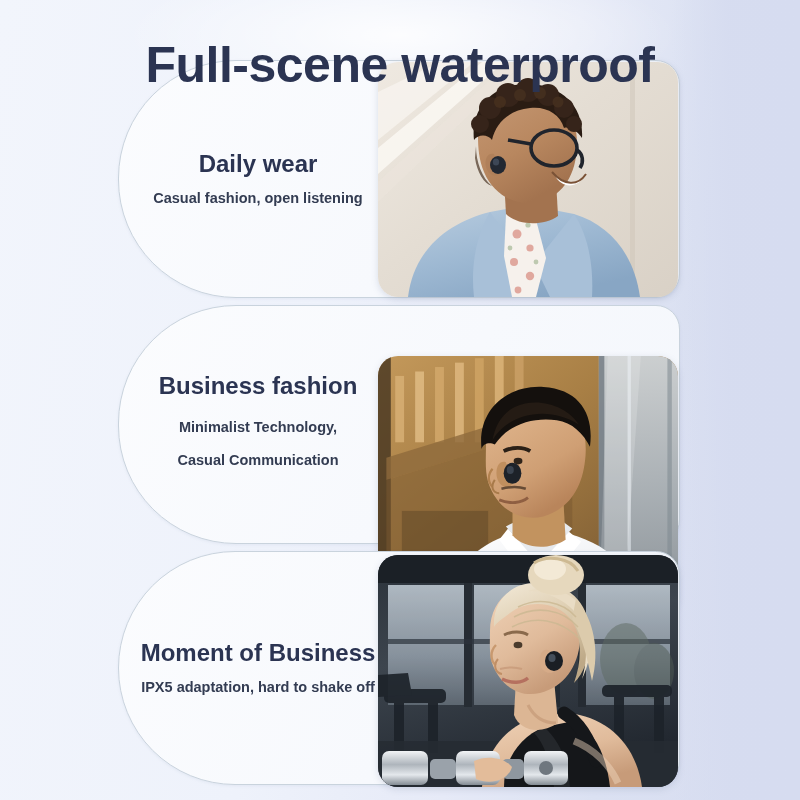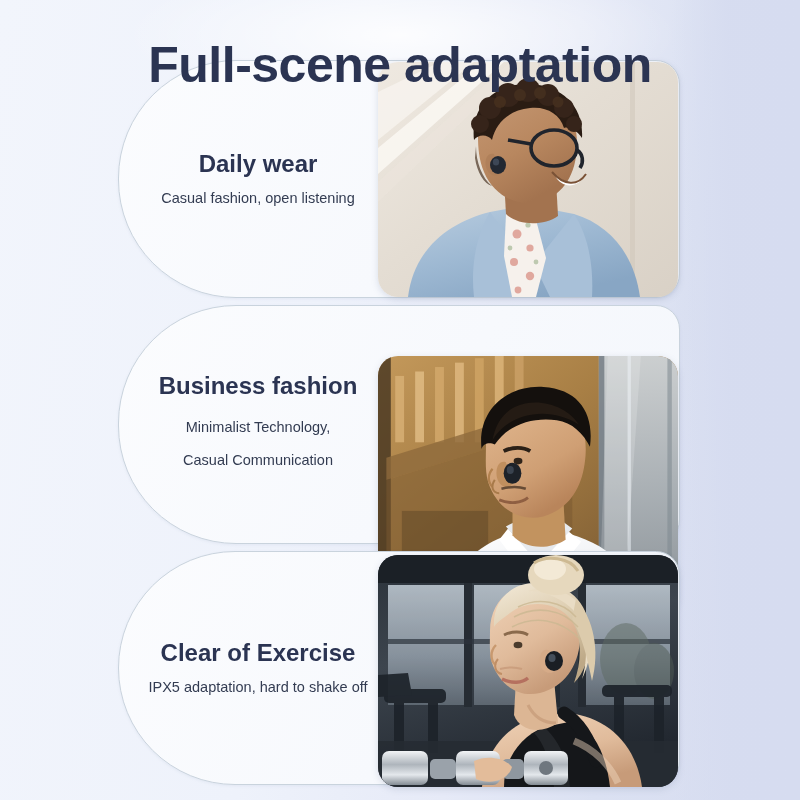--- a/index.html
+++ b/index.html
@@ -119,21 +119,21 @@
   .card-title {
     font-size: 24px;
     font-weight: bold;
     color: #2b3452;
     line-height: 1.2;
     white-space: nowrap;
   }
   .card-sub {
     margin-top: 10px;
     font-size: 14.5px;
-    font-weight: normal;
+    font-weight: bold;
     color: #333c52;
     line-height: 1.35;
     white-space: nowrap;
   }
   .card-sub.two-line {
     line-height: 2.25;
     white-space: normal;
   }
 
   
@@ -162,21 +162,21 @@
     pointer-events: none;
   }
 </style>
 </head>
 <body>
 
 <div id="page">
 
   <div class="title-glow"></div>
 
-  <h1 class="page-title">Full-scene adaptation</h1>
+  <h1 class="page-title">Full-scene waterproof</h1>
 
   <div class="cards">
 
     <div class="card card-1">
       <div class="card-text">
         <div class="card-title">Daily wear</div>
         <div class="card-sub">Casual fashion, open listening</div>
       </div>
     </div>
 
@@ -365,21 +365,21 @@
         <path d="M126 120 C134 118 142 118 148 120" stroke="#3a2a1c" stroke-width="2.2" fill="none" opacity="0.7"></path>
 
         <ellipse cx="136" cy="106" rx="8" ry="9.5" fill="#1d2229"></ellipse>
         <ellipse cx="134" cy="103" rx="3.2" ry="3.6" fill="#3a434f"></ellipse>
       </svg>
       <div class="watermark">blo</div>
     </div>
 
     <div class="card card-3">
       <div class="card-text">
-        <div class="card-title">Clear of Exercise</div>
+        <div class="card-title">Moment of Business</div>
         <div class="card-sub">IPX5 adaptation, hard to shake off</div>
       </div>
     </div>
 
     <div class="photo photo-3">
       <svg viewBox="0 0 300 232" preserveAspectRatio="xMidYMid slice">
         <defs>
           <linearGradient id="gym3" x1="0" y1="0" x2="0.3" y2="1">
             <stop offset="0%" stop-color="#2a3139"></stop>
             <stop offset="45%" stop-color="#3d454e"></stop>

